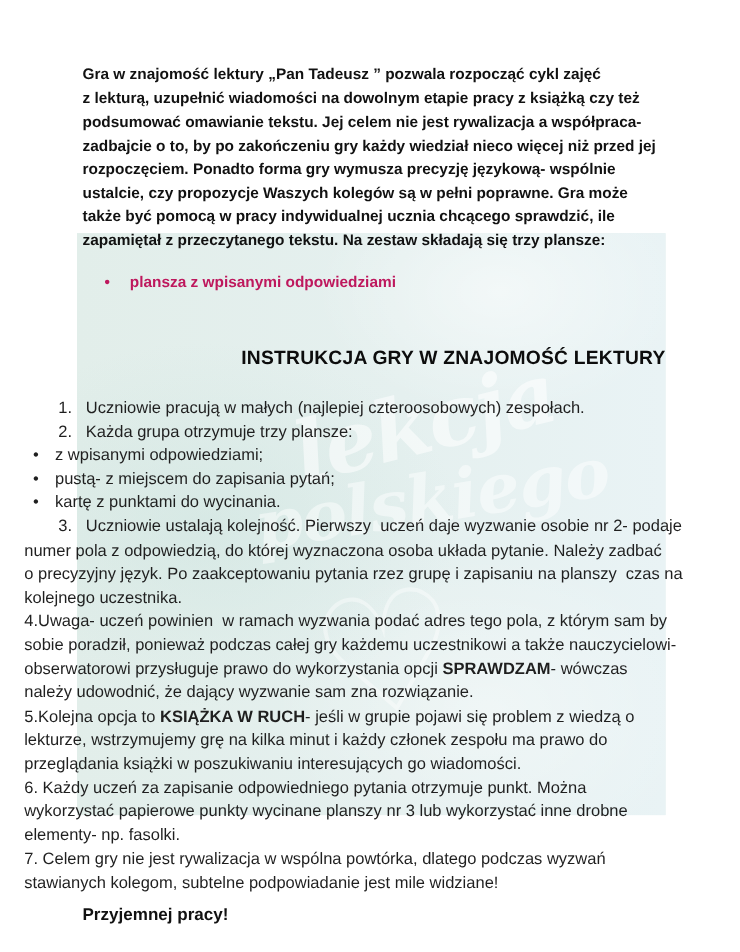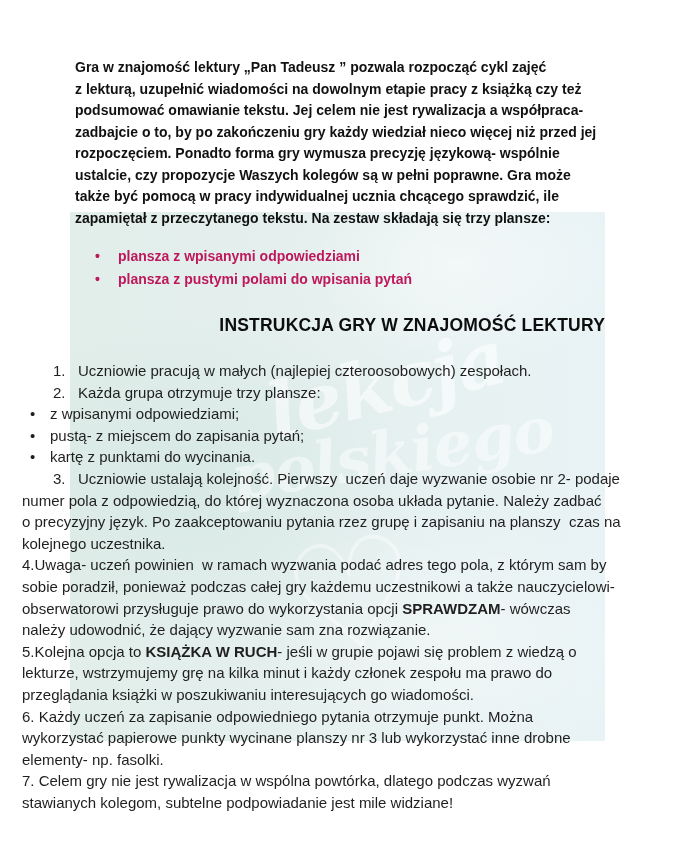--- a/index.html
+++ b/index.html
@@ -76,20 +76,21 @@
 <div class="page">
 
   <div class="panel">
     <div class="wm wm1">lekcja</div>
     <div class="wm wm2">polskiego</div>
     <div class="wm heart">♡</div>
   </div>
 
   <div class="txt intro"><div>Gra w znajomość lektury „Pan Tadeusz ” pozwala rozpocząć cykl zajęć</div><div>z lekturą, uzupełnić wiadomości na dowolnym etapie pracy z książką czy też</div><div>podsumować omawianie tekstu. Jej celem nie jest rywalizacja a współpraca-</div><div>zadbajcie o to, by po zakończeniu gry każdy wiedział nieco więcej niż przed jej</div><div>rozpoczęciem. Ponadto forma gry wymusza precyzję językową- wspólnie</div><div>ustalcie, czy propozycje Waszych kolegów są w pełni poprawne. Gra może</div><div>także być pomocą w pracy indywidualnej ucznia chcącego sprawdzić, ile</div><div>zapamiętał z przeczytanego tekstu. Na zestaw składają się trzy plansze:</div></div>
 
-  <div class="txt materials"><div><span class="blt">•</span>plansza z wpisanymi odpowiedziami</div><div><span class="blt">•</span>plansza z pustymi polami do wpisania pytań</div></div>
+  <div class="txt materials"><div><span class="blt">•</span>plansza z wpisanymi odpowiedziami</div></div>
 
   <h1 class="txt heading">INSTRUKCJA GRY W ZNAJOMOŚĆ LEKTURY</h1>
 
   <div class="txt instructions"><div class="ln-num"><span class="num">1.</span>Uczniowie pracują w małych (najlepiej czteroosobowych) zespołach.</div><div class="ln-num"><span class="num">2.</span>Każda grupa otrzymuje trzy plansze:</div><div class="ln-dot"><span class="blt">•</span>z wpisanymi odpowiedziami;</div><div class="ln-dot"><span class="blt">•</span>pustą- z miejscem do zapisania pytań;</div><div class="ln-dot"><span class="blt">•</span>kartę z punktami do wycinania.</div><div class="ln-num"><span class="num">3.</span>Uczniowie ustalają kolejność. Pierwszy  uczeń daje wyzwanie osobie nr 2- podaje</div><div class="ln-body">numer pola z odpowiedzią, do której wyznaczona osoba układa pytanie. Należy zadbać</div><div class="ln-body">o precyzyjny język. Po zaakceptowaniu pytania rzez grupę i zapisaniu na planszy  czas na</div><div class="ln-body">kolejnego uczestnika.</div><div class="ln-body">4.Uwaga- uczeń powinien  w ramach wyzwania podać adres tego pola, z którym sam by</div><div class="ln-body">sobie poradził, ponieważ podczas całej gry każdemu uczestnikowi a także nauczycielowi-</div><div class="ln-body">obserwatorowi przysługuje prawo do wykorzystania opcji <b>SPRAWDZAM</b>- wówczas</div><div class="ln-body">należy udowodnić, że dający wyzwanie sam zna rozwiązanie.</div><div class="ln-body">5.Kolejna opcja to <b>KSIĄŻKA W RUCH</b>- jeśli w grupie pojawi się problem z wiedzą o</div><div class="ln-body">lekturze, wstrzymujemy grę na kilka minut i każdy członek zespołu ma prawo do</div><div class="ln-body">przeglądania książki w poszukiwaniu interesujących go wiadomości.</div><div class="ln-body">6. Każdy uczeń za zapisanie odpowiedniego pytania otrzymuje punkt. Można</div><div class="ln-body">wykorzystać papierowe punkty wycinane planszy nr 3 lub wykorzystać inne drobne</div><div class="ln-body">elementy- np. fasolki.</div><div class="ln-body">7. Celem gry nie jest rywalizacja w wspólna powtórka, dlatego podczas wyzwań</div><div class="ln-body">stawianych kolegom, subtelne podpowiadanie jest mile widziane!</div></div>
 
+  <div class="txt footer">Przyjemnej pracy!</div>
 
 </div>
 
 </body></html>

